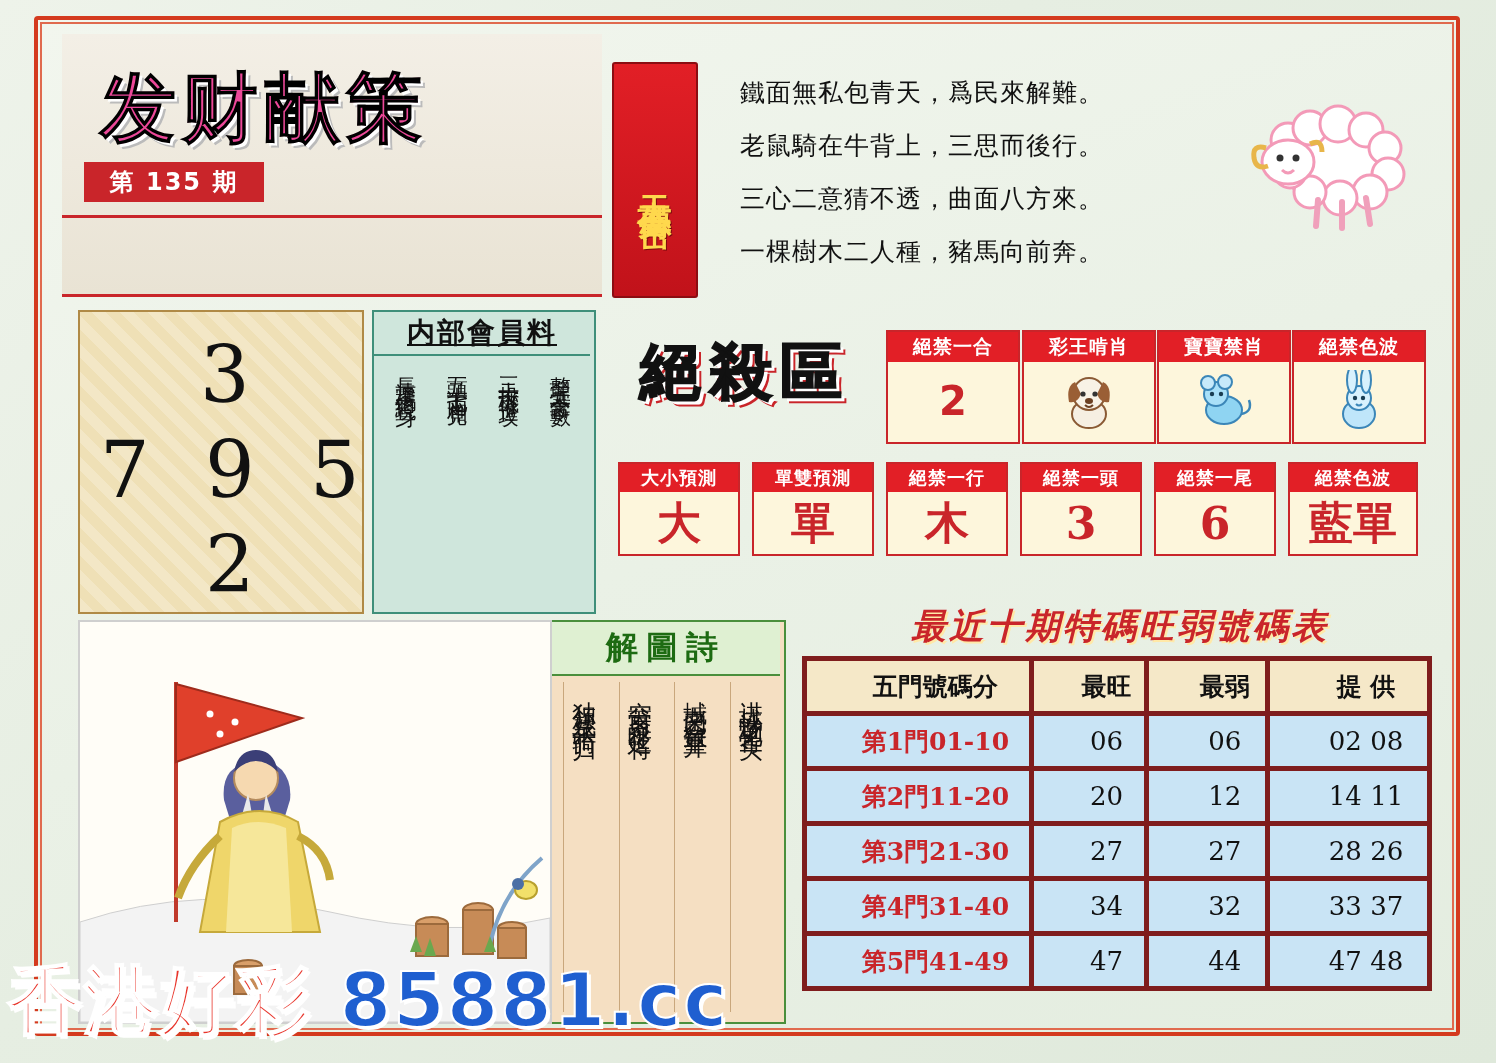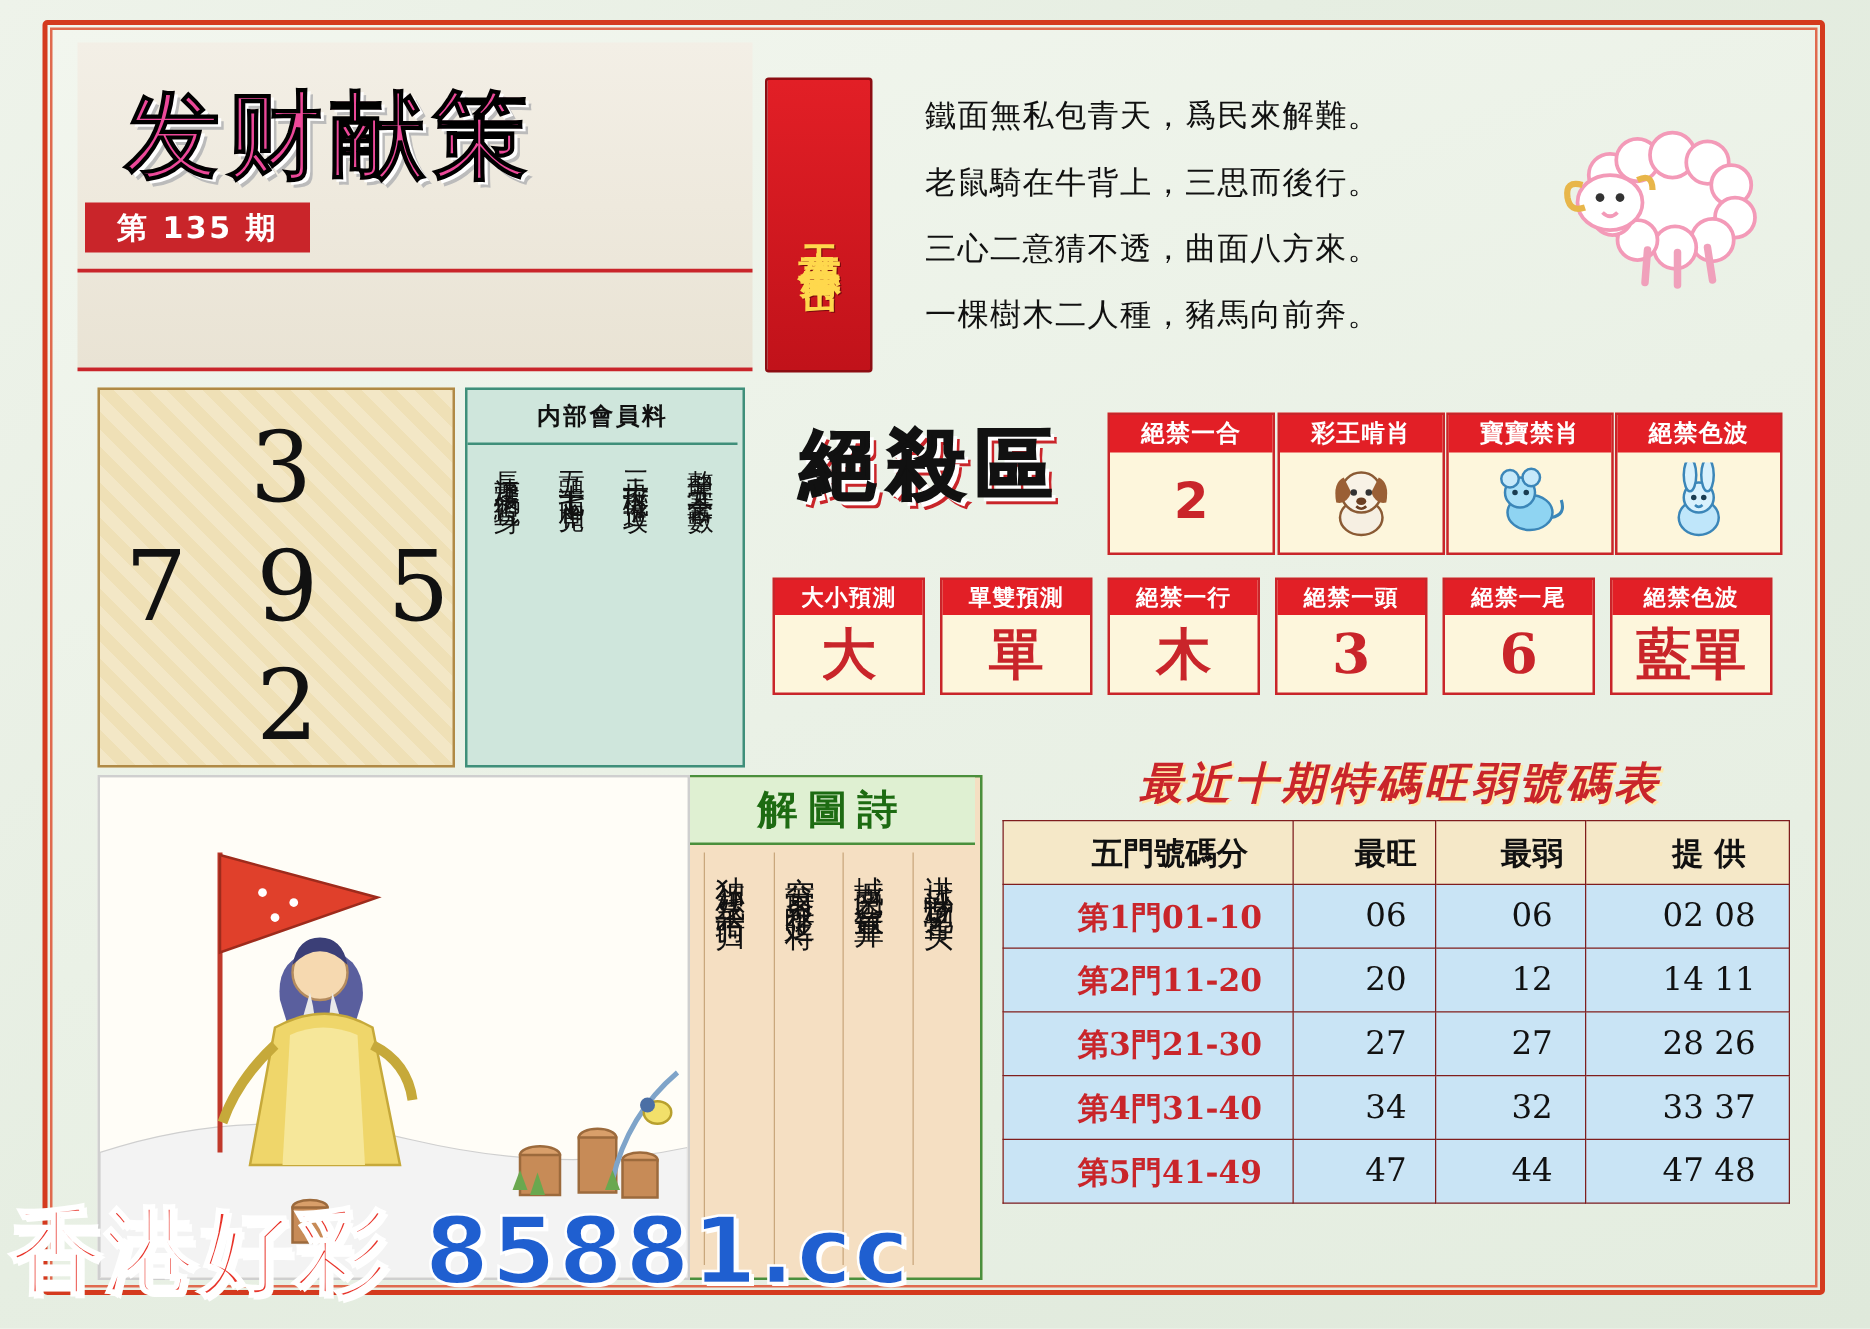--- a/index.html
+++ b/index.html
@@ -31,21 +31,21 @@
   }
   .title-text{
     position:absolute;left:100px;top:58px;
     font-family:"DejaVu Sans","Liberation Sans",sans-serif;
     font-size:76px;font-weight:bold;color:#ec4899;
     letter-spacing:6px;
     text-shadow:3px 3px 0 #fff, 5px 5px 0 #bbb;
     -webkit-text-stroke:1px #000;
   }
   .issue-badge{
-    position:absolute;left:68px;top:162px;width:180px;height:40px;
+    position:absolute;left:84px;top:162px;width:180px;height:40px;
     background:#c9252a;color:#fff;font-size:24px;font-weight:bold;
     display:flex;align-items:center;justify-content:center;letter-spacing:2px;
   }
   .title-rule{
     position:absolute;left:62px;top:215px;width:540px;height:3px;background:#c9252a;
   }
 
   
   .tianshu{
     position:absolute;left:612px;top:62px;width:82px;height:232px;
@@ -91,21 +91,21 @@
 
   
   .member-box{
     position:absolute;left:372px;top:310px;width:220px;height:300px;
     border:2px solid #3f8f7a;background:#cfe6dc;
   }
   .member-title{
     position:absolute;left:374px;top:312px;width:216px;height:42px;
     border-bottom:2px solid #3f8f7a;
     display:flex;align-items:center;justify-content:center;
-    font-size:19px;font-weight:bold;color:#111;letter-spacing:2px;
+    font-size:28px;font-weight:bold;color:#111;letter-spacing:2px;text-decoration:underline;
   }
   .member-lines{
     position:absolute;left:380px;top:360px;width:206px;height:244px;
     display:flex;flex-direction:row-reverse;justify-content:space-around;
   }
   .member-lines div{
     writing-mode:vertical-rl;text-orientation:upright;
     font-size:21px;color:#111;letter-spacing:5px;
     font-family:"DejaVu Serif","Liberation Serif",serif;
   }
@@ -163,21 +163,21 @@
     text-shadow:2px 2px 0 #ffe9a8;
     font-style:italic;
   }
 
   
   .tbl{
     position:absolute;left:802px;top:656px;width:630px;
     border-collapse:collapse;
   }
   .tbl th,.tbl td{
-    border:1px solid #7f1d1d;height:48px;text-align:center;
+    border:5px solid #7f1d1d;height:48px;text-align:center;
     font-size:26px;color:#1a1a6e;font-family:"DejaVu Serif","Liberation Serif",serif;padding-left:36px;
   }
   .tbl thead th{
     background:#f5e8c8;color:#111;font-weight:bold;font-size:25px;
   }
   .tbl td.lbl{background:#c9e4f5;color:#c9252a;font-weight:bold;font-size:25px;}
   .tbl td.val{background:#c9e4f5;color:#111;}
 
   
   .jts-box{

